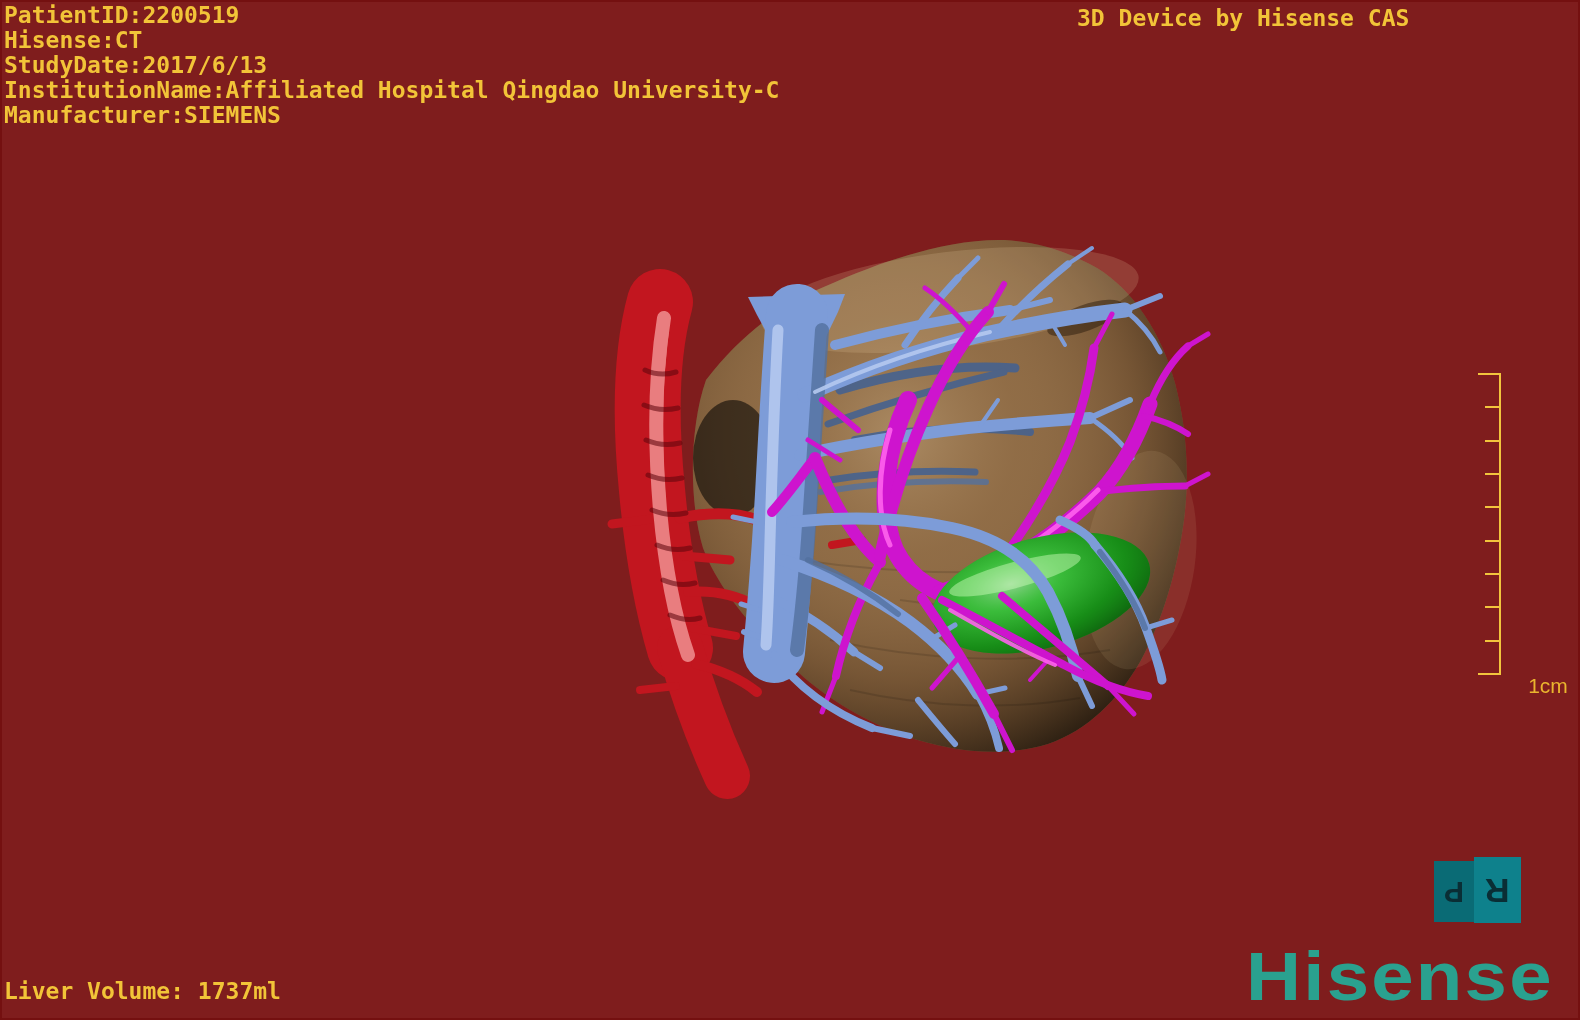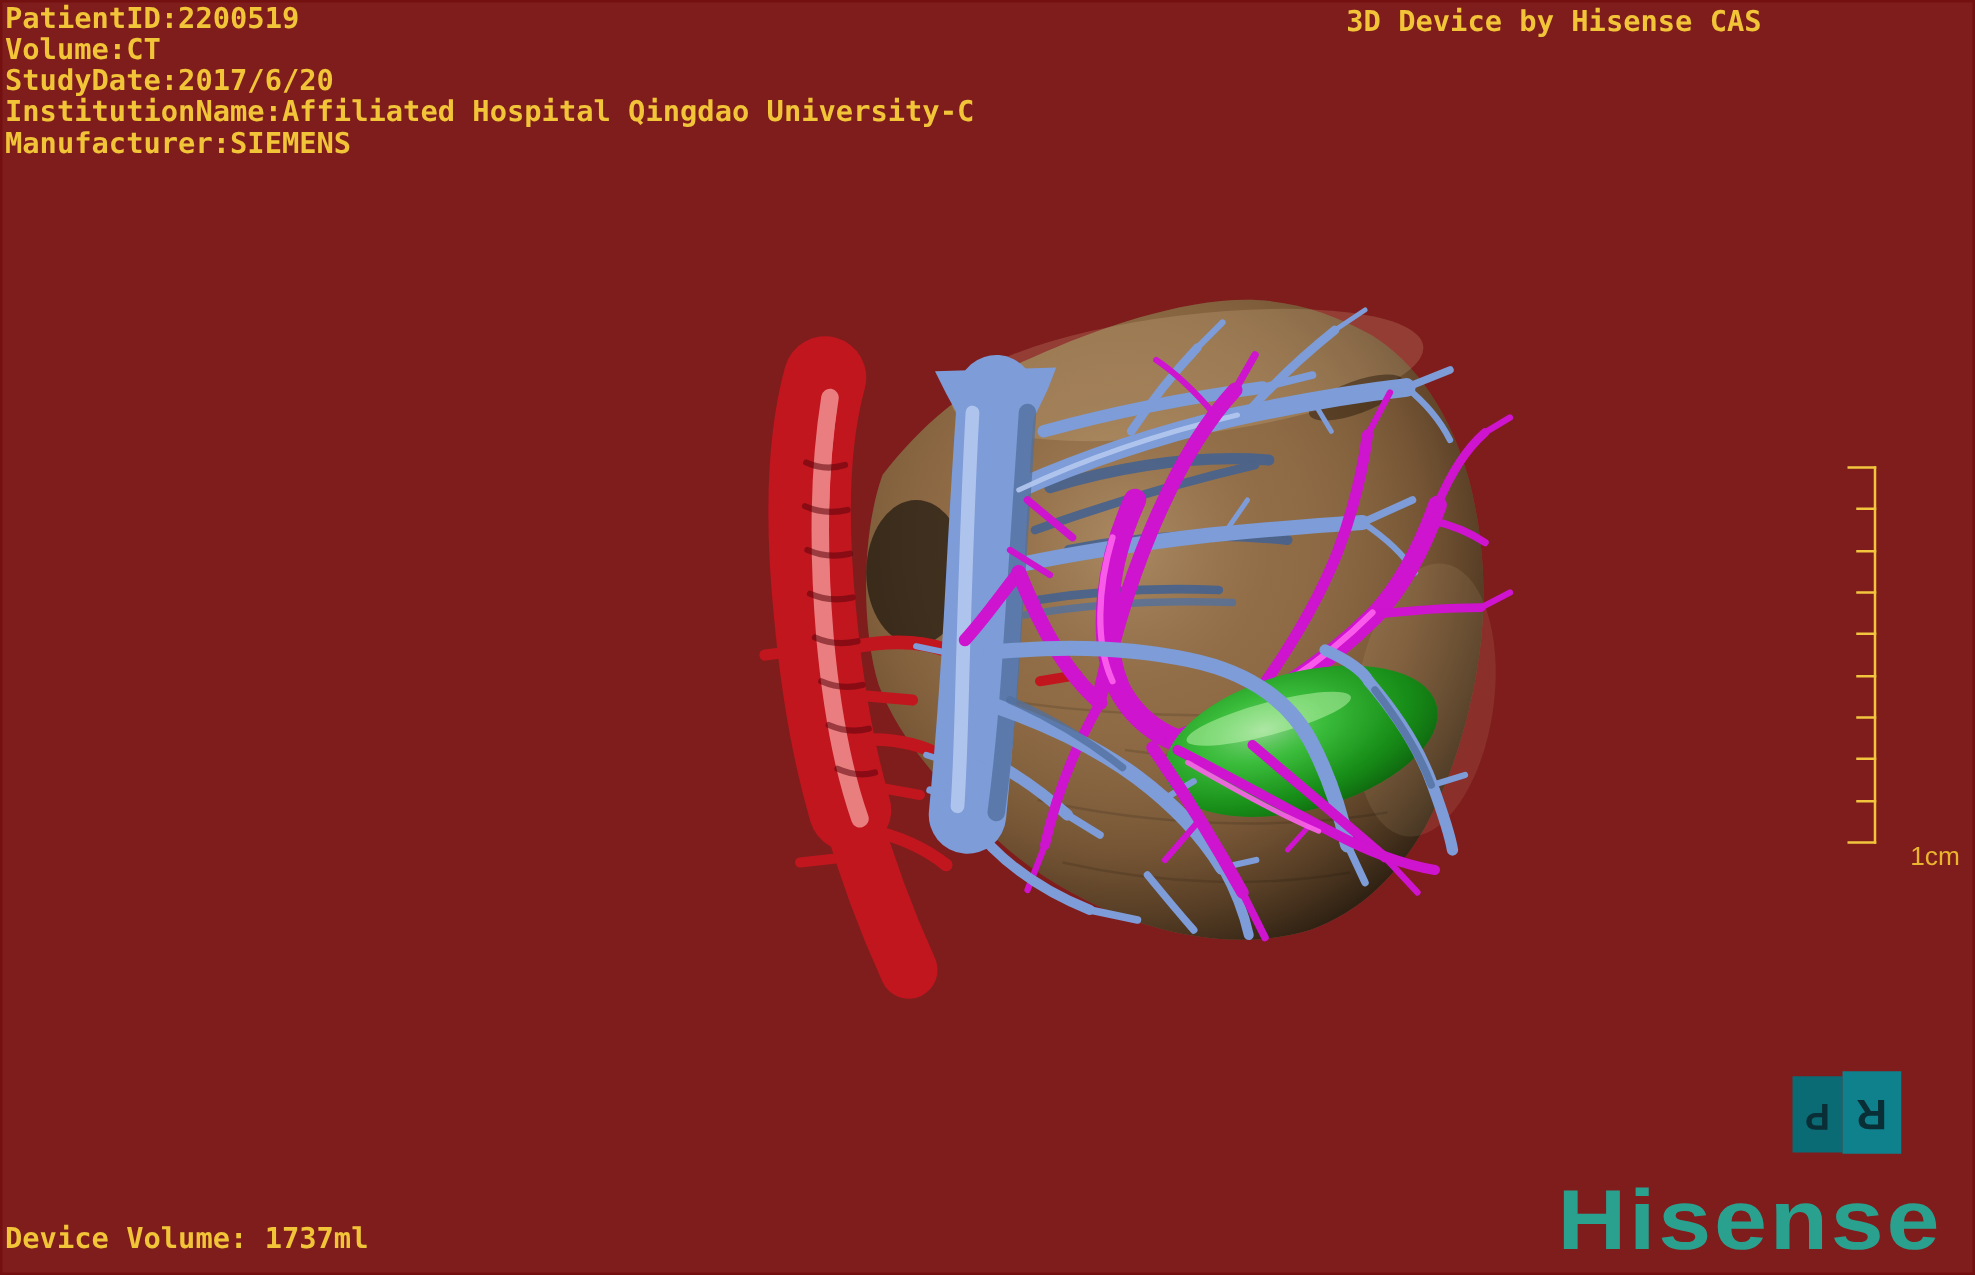--- a/index.html
+++ b/index.html
@@ -218,29 +218,29 @@
         <path stroke-width="4" d="M 1048,660 L 1030,680"></path>
       </g>
       <g fill="none" stroke-linecap="round" opacity="0.9" stroke="#ff62ee">
         <path stroke-width="4" d="M 950,610 C 985,630 1020,650 1055,665"></path>
       </g>
     </g>
   </svg>
 
   <div class="patient-info">
     <div>PatientID:2200519</div>
-    <div>Volume:CT</div>
-    <div>StudyDate:2017/6/20</div>
+    <div>Hisense:CT</div>
+    <div>StudyDate:2017/6/13</div>
     <div>InstitutionName:Affiliated Hospital Qingdao University-C</div>
     <div>Manufacturer:SIEMENS</div>
   </div>
 
   <div class="ovl-text view-title">3D Device by Hisense CAS</div>
 
-  <div class="ovl-text liver-volume">Device Volume: 1737ml</div>
+  <div class="ovl-text liver-volume">Liver Volume: 1737ml</div>
 
   <div class="scale-bar">
     <div class="vline"></div>
     <div class="t long" style="top:0"></div>
     <div class="t" style="top:33px"></div>
     <div class="t" style="top:67px"></div>
     <div class="t" style="top:100px"></div>
     <div class="t" style="top:133px"></div>
     <div class="t" style="top:167px"></div>
     <div class="t" style="top:200px"></div>

